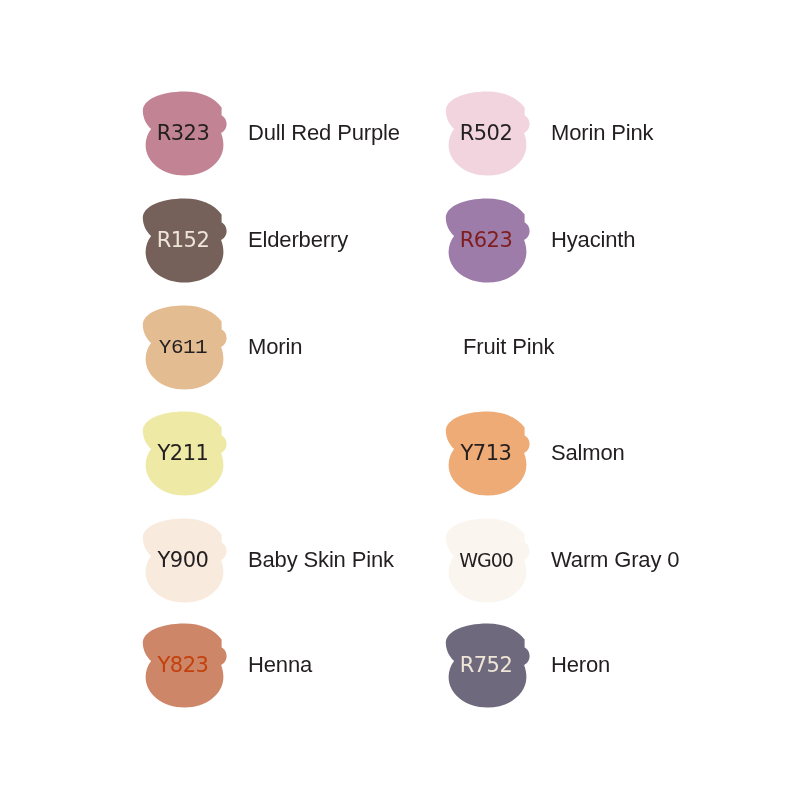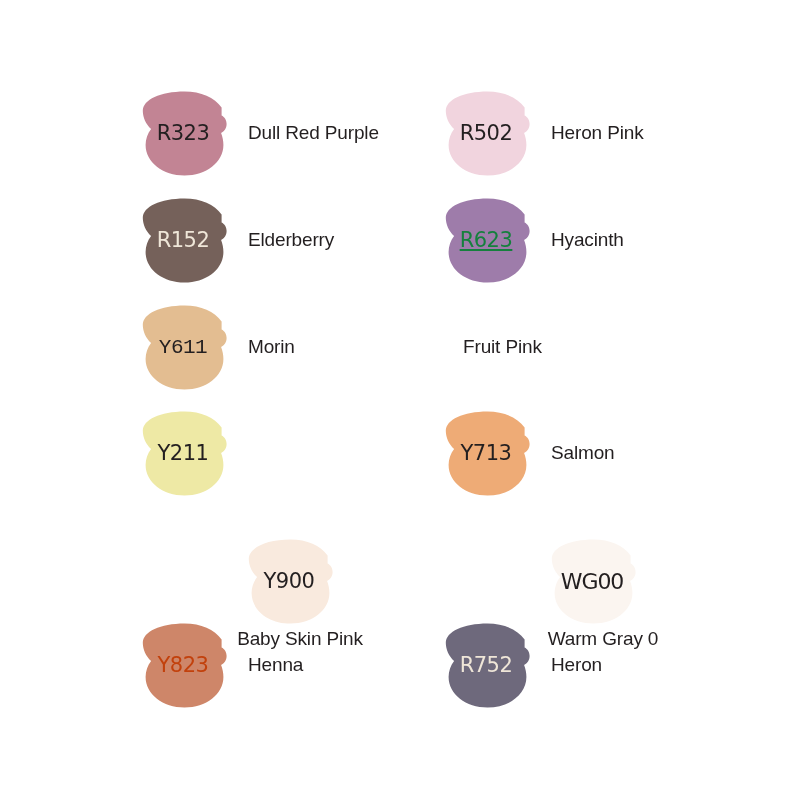--- a/index.html
+++ b/index.html
@@ -57,43 +57,43 @@
     justify-content: center;
     font-family: "DejaVu Sans", sans-serif;
     font-size: 21px;
     letter-spacing: -0.5px;
     line-height: 1;
     white-space: nowrap;
     transform: translateX(-1px);
   }
 
   .swatch-code.narrow {
-    font-size: 22px;
+    font-size: 19px;
     letter-spacing: -1.1px;
   }
 
   .swatch-name {
     margin-left: 20px;
-    font-size: 19px;
+    font-size: 22px;
     line-height: 24.5px;
     color: #231f20;
     letter-spacing: -0.15px;
     max-width: 185px;
   }
 
   
   .col-left  { left: 140px; }
   .col-right { left: 443px; }
 
   
   .r1 { top: 90px; }
   .r2 { top: 197px; }
   .r3 { top: 304px; }
   .r4 { top: 410px; }
-  .r5 { top: 539px; flex-direction: column; }
+  .r5 { top: 517px; }
   .r6 { top: 622px; }
 </style>
 </head>
 <body style="background: rgb(255, 255, 255);">
 
 <div id="swatch-grid">
 
   <div class="swatch-row col-left r1">
     <div class="swatch-blob">
       <svg viewBox="0 0 88 85">
@@ -153,29 +153,29 @@
     <div class="swatch-name">Henna</div>
   </div>
 
   <div class="swatch-row col-right r1">
     <div class="swatch-blob">
       <svg viewBox="0 0 88 85">
         <path d="M44.5,0.6 C61,0.6 74.5,6.5 81.6,16.6 L81.6,24.5 C84.5,25.9 86.6,29.2 86.6,33.1 C86.6,37.2 84.3,40.6 81.1,41.9 C82.6,45.7 83.4,49.8 83.4,54.1 C83.4,71.4 66.1,84.6 44.5,84.6 C22.9,84.6 5.6,71.4 5.6,54.1 C5.6,48.2 7.6,42.7 11.1,38.1 C5.9,33.2 2.8,26.8 2.8,19.8 C2.8,8.9 20.4,0.6 44.5,0.6 Z" fill="#f1d4de"></path>
       </svg>
       <div class="swatch-code" style="color: rgb(35, 31, 32);">R502</div>
     </div>
-    <div class="swatch-name">Heron Pink</div>
+    <div class="swatch-name">Morin Pink</div>
   </div>
 
   <div class="swatch-row col-right r2">
     <div class="swatch-blob">
       <svg viewBox="0 0 88 85">
         <path d="M44.5,0.6 C61,0.6 74.5,6.5 81.6,16.6 L81.6,24.5 C84.5,25.9 86.6,29.2 86.6,33.1 C86.6,37.2 84.3,40.6 81.1,41.9 C82.6,45.7 83.4,49.8 83.4,54.1 C83.4,71.4 66.1,84.6 44.5,84.6 C22.9,84.6 5.6,71.4 5.6,54.1 C5.6,48.2 7.6,42.7 11.1,38.1 C5.9,33.2 2.8,26.8 2.8,19.8 C2.8,8.9 20.4,0.6 44.5,0.6 Z" fill="#9e7caa"></path>
       </svg>
-      <div class="swatch-code" style="color: #15803d; text-decoration: underline;">R623</div>
+      <div class="swatch-code" style="color: #7f1d1d;">R623</div>
     </div>
     <div class="swatch-name">Hyacinth</div>
   </div>
 
   <div class="swatch-row col-right r3">
     <div class="swatch-name">Fruit Pink</div>
   </div>
 
   <div class="swatch-row col-right r4">
     <div class="swatch-blob">

